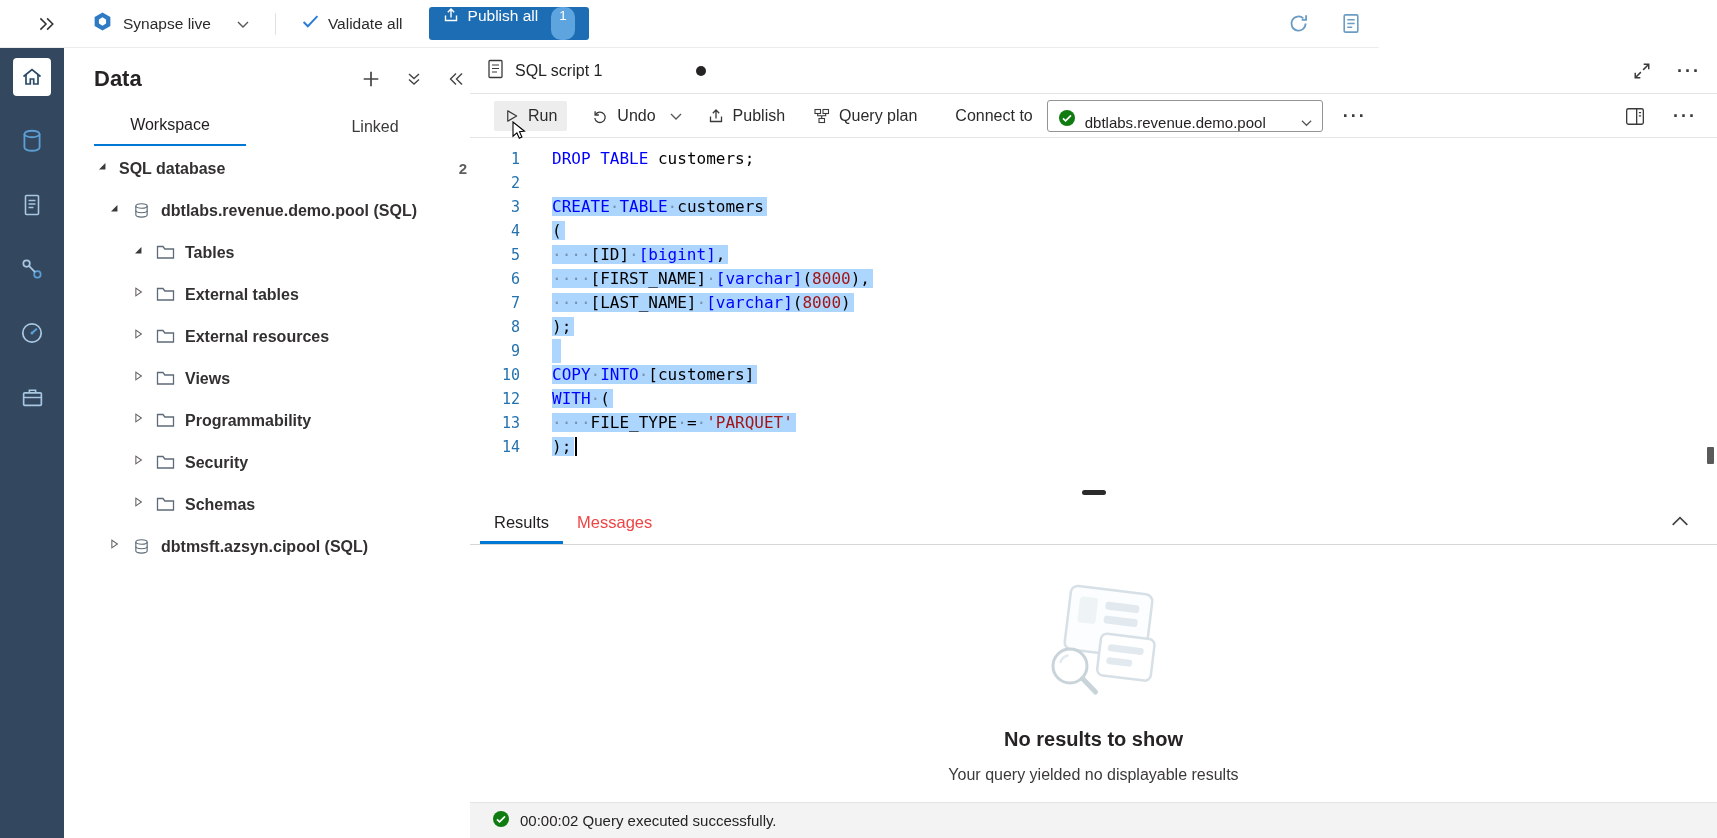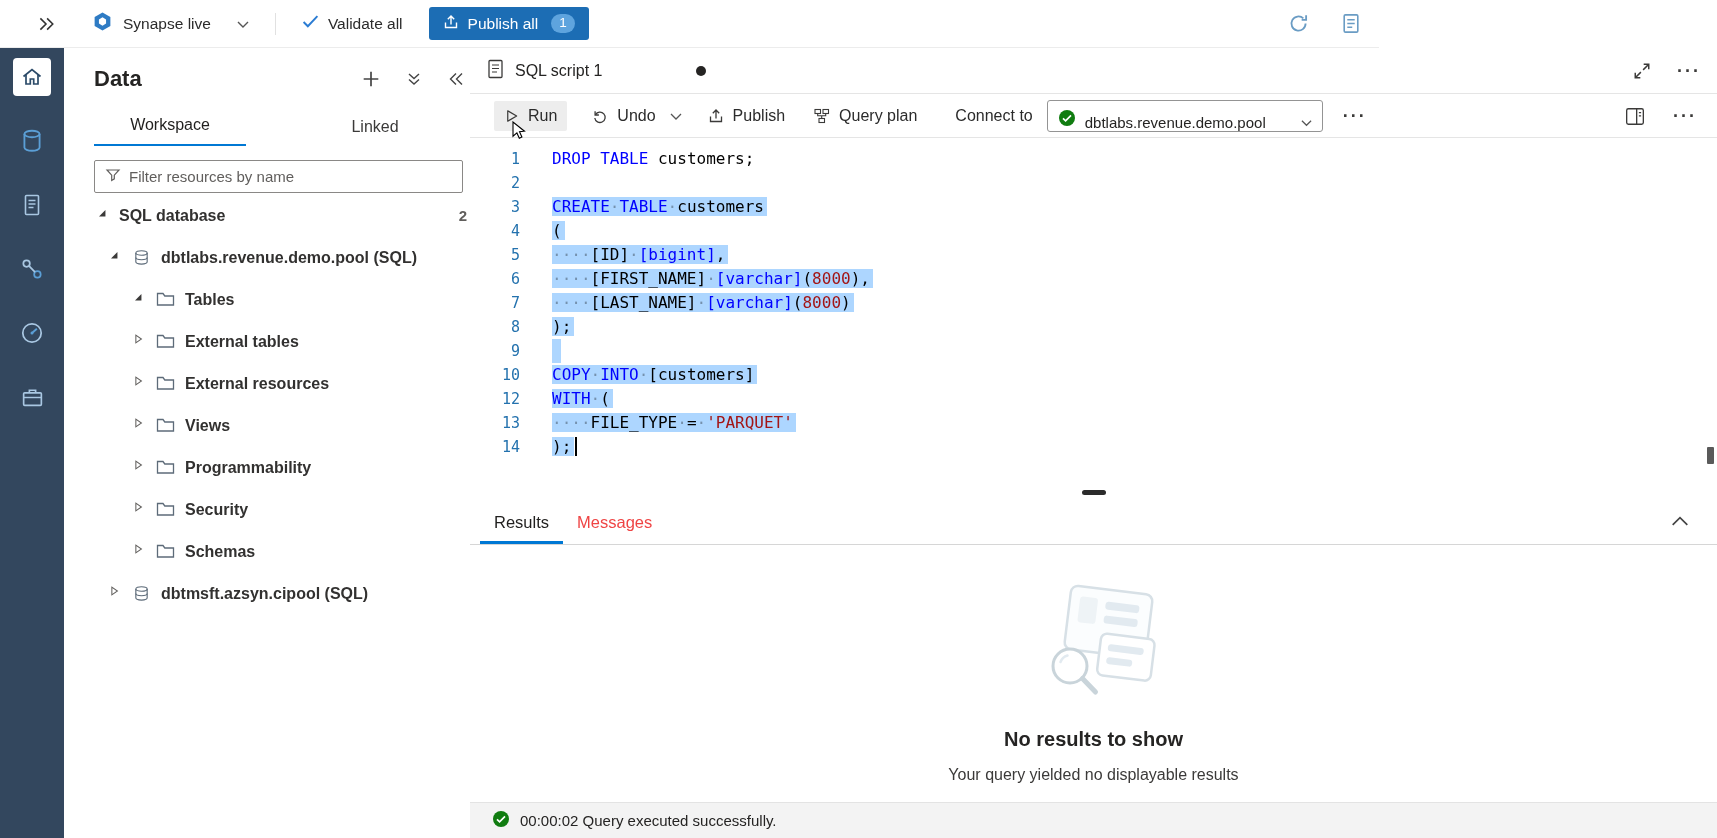--- a/index.html
+++ b/index.html
@@ -9,21 +9,21 @@
   
   .topbar { position: absolute; left: 0; top: 0; width: 1379px; height: 48px;
     background: #fff; border-bottom: 1px solid #ececec; display: flex; align-items: center; z-index: 5; }
   .tb-left-caret { margin-left: 34px; display: flex; align-items: center; cursor: pointer; }
   .synapse-env { display: flex; align-items: center; gap: 10px; margin-left: 34px; cursor: pointer; }
   .synapse-env .lbl { font-size: 15.5px; color: #2b2b2b; }
   .env-chevron { margin-left: 16px; }
   .tb-divider { width: 1px; height: 22px; background: #e1e1e1; margin: 0 26px; }
   .validate { display: flex; align-items: center; gap: 9px; font-size: 15.5px; color: #2b2b2b; cursor: pointer; }
   .publish-all { margin-left: 26px; height: 33px; background: #1c6db4; border: none; border-radius: 3px;
-    display: flex; align-items: center; gap: 9px; padding: 0 14px; color: #fff; font-size: 15.5px; cursor: pointer;
+    display: flex; gap: 9px; padding: 0 14px; color: #fff; font-size: 15.5px; cursor: pointer;
     font-family: "Liberation Sans", sans-serif; }
   .publish-badge { background: #5ea4de; color: #fff; font-size: 13.5px; border-radius: 10px;
     padding: 2px 8px; margin-left: 4px; line-height: 1.1; }
   .tb-right { margin-left: auto; display: flex; align-items: center; gap: 28px; padding-right: 16px; }
   .icon-btn { background: none; border: none; cursor: pointer; display: flex; align-items: center; padding: 2px; }
 
   
   .rail { position: absolute; left: 0; top: 48px; width: 64px; height: 790px; background: #33475e;
     display: flex; flex-direction: column; align-items: center; padding-top: 10px; gap: 26px; }
   .rail-item { width: 38px; height: 38px; display: flex; align-items: center; justify-content: center;
@@ -231,28 +231,20 @@
         <svg width="17" height="16" viewBox="0 0 16 16">
             <path d="M13.5 2.5L8 8l5.5 5.5M7.5 2.5L2 8l5.5 5.5" stroke="#444" stroke-width="1.4" fill="none"></path>
           </svg>
       </button>
     </span>
   </div>
   <div class="panel-tabs">
     <div class="panel-tab ws active">Workspace</div>
     <div class="panel-tab lk">Linked</div>
   </div>
-  <div class="filter-box">
-    <span>
-      <svg width="16" height="16" viewBox="0 0 16 16">
-          <path d="M2 3h12l-4.7 5.2v3.6L6.7 13.4V8.2z" stroke="#605e5c" stroke-width="1.2" fill="none"></path>
-        </svg>
-    </span>
-    <input type="text" placeholder="Filter resources by name" style="">
-  </div>
   <div class="tree">
       <div class="tree-row" style="padding-left: 30px;">
         <span class="tw">
           <svg width="12" height="12" viewBox="0 0 14 14">
             <path d="M11 3.5v7.5H3.5z" fill="#3b3a39"></path>
           </svg>
         </span>
         <span class="tlabel">SQL database</span>
         <span class="tcount">2</span>
       </div>

